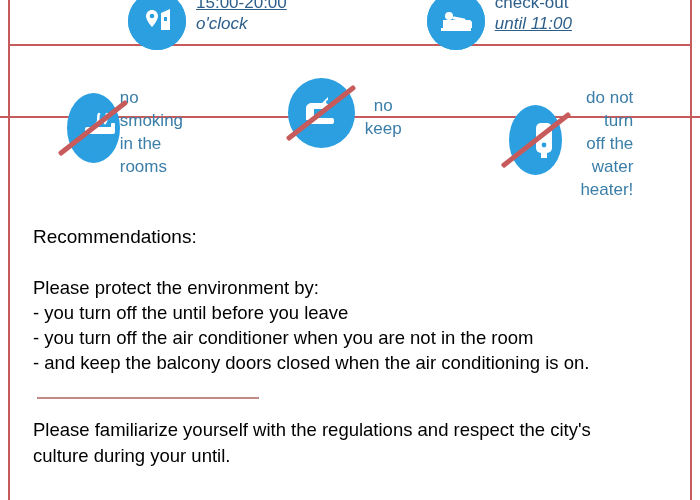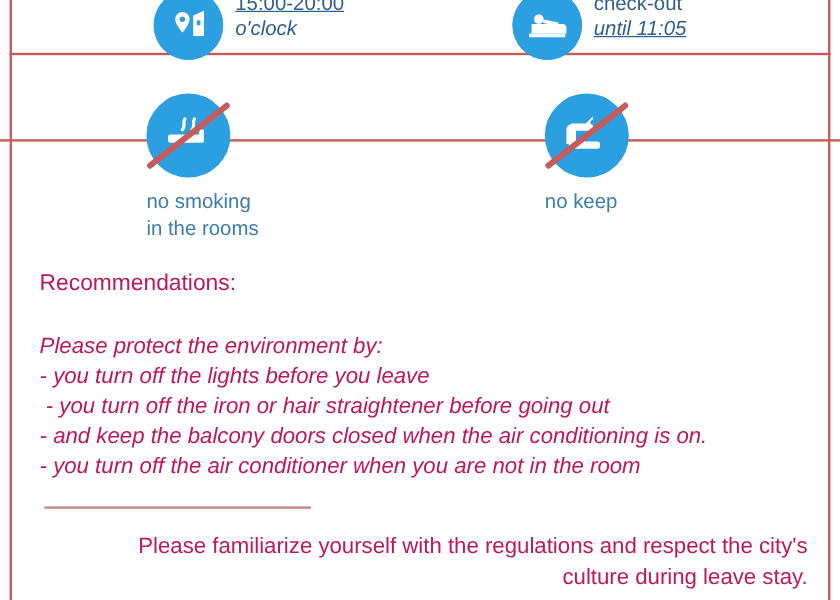--- a/index.html
+++ b/index.html
@@ -66,22 +66,21 @@
     width: 700px;
     display: flex;
     justify-content: space-around;
     align-items: flex-start;
     padding: 0 18px;
     box-sizing: border-box;
   }
   .picto {
     width: 124px;
     display: flex;
-    flex-direction: column;
-    align-items: flex-start;
+    align-items: center;
   }
   .picto-badge {
     width: 70px;
     height: 70px;
     position: relative;
   }
   .picto-badge .ring {
     position: absolute;
     inset: 0;
     border-radius: 50%;
@@ -115,34 +114,34 @@
   .picto-label.right { text-align: right; align-self: flex-end; }
 
   
   .body-text {
     position: absolute;
     left: 33px;
     top: 224px;
     width: 640px;
     font-size: 18.5px;
     line-height: 25px;
-    color: #be185d;
+    color: #000000;
   }
   .heading {
     font-size: 19px;
     margin-bottom: 26px;
   }
-  .para-line { white-space: pre; font-style: italic; }
+  .para-line { white-space: pre; }
   .divider {
     width: 222px;
     height: 2px;
     background: #c08a86;
     margin: 22px 0 18px 4px;
   }
-  .closing { line-height: 26px; text-align: right; }
+  .closing { line-height: 26px; }
 </style>
 </head>
 <body>
 
 <div class="frame-line frame-left"></div>
 <div class="frame-line frame-right"></div>
 <div class="frame-line frame-top"></div>
 <div class="frame-line frame-mid"></div>
 
 <div class="top-row">
@@ -168,21 +167,21 @@
       <svg width="58" height="58" viewBox="0 0 58 58">
         <circle cx="29" cy="29" r="29" fill="#2b9fe0"></circle>
         <path d="M14 36h30v3H14z" fill="#ffffff"></path>
         <path d="M16 28h26c2 0 3 1.5 3 3.5V36H16z" fill="#ffffff"></path>
         <circle cx="22" cy="24" r="4" fill="#ffffff"></circle>
         <path d="M27 26l10 2" stroke="#ffffff" stroke-width="3" stroke-linecap="round" fill="none"></path>
       </svg>
     </div>
     <div class="top-text">
       <span>check-out</span>
-      <span class="sub u">until 11:05</span>
+      <span class="sub u">until 11:00</span>
     </div>
   </div>
 
 </div>
 
 <div class="picto-row">
 
   <div class="picto">
     <div class="picto-badge filled">
       <div class="ring"></div>
@@ -206,28 +205,41 @@
         <path d="M18 42V30c0-3 3-5 6-5h10l6-6v12H26v11z" fill="#ffffff"></path>
         <rect x="20" y="40" width="26" height="6" rx="2" fill="#ffffff"></rect>
         <circle cx="40" cy="24" r="2" fill="#2b9fe0"></circle>
       </svg>
       <div class="slash"></div>
     </div>
     <div class="picto-label" style="white-space:pre-line">no keep</div>
   </div>
 
 
+  <div class="picto">
+    <div class="picto-badge filled">
+      <div class="ring"></div>
+      <svg class="glyph" width="70" height="70" viewBox="0 0 70 70">
+        <rect x="27" y="18" width="16" height="30" rx="5" fill="#ffffff"></rect>
+        <rect x="32" y="48" width="6" height="5" fill="#ffffff"></rect>
+        <circle cx="35" cy="40" r="2.4" fill="#2b9fe0"></circle>
+      </svg>
+      <div class="slash"></div>
+    </div>
+    <div class="picto-label right" style="white-space:pre-line">do not turn
+off the water
+heater!</div>
+  </div>
 
 </div>
 
 <div class="body-text">
   <div class="heading">Recommendations:</div>
   <div class="para-line">Please protect the environment by:</div>
-  <div class="para-line">- you turn off the lights before you leave</div>
-  <div class="para-line"> - you turn off the iron or hair straightener before going out</div>
+  <div class="para-line">- you turn off the until before you leave</div>
+  <div class="para-line">- you turn off the air conditioner when you are not in the room</div>
   <div class="para-line">- and keep the balcony doors closed when the air conditioning is on.</div>
-  <div class="para-line">- you turn off the air conditioner when you are not in the room</div>
 
   <div class="divider"></div>
 
   <div class="closing">Please familiarize yourself with the regulations and respect the city's</div>
-  <div class="closing">culture during leave stay.</div>
+  <div class="closing">culture during your until.</div>
 </div>
 
 </body></html>

